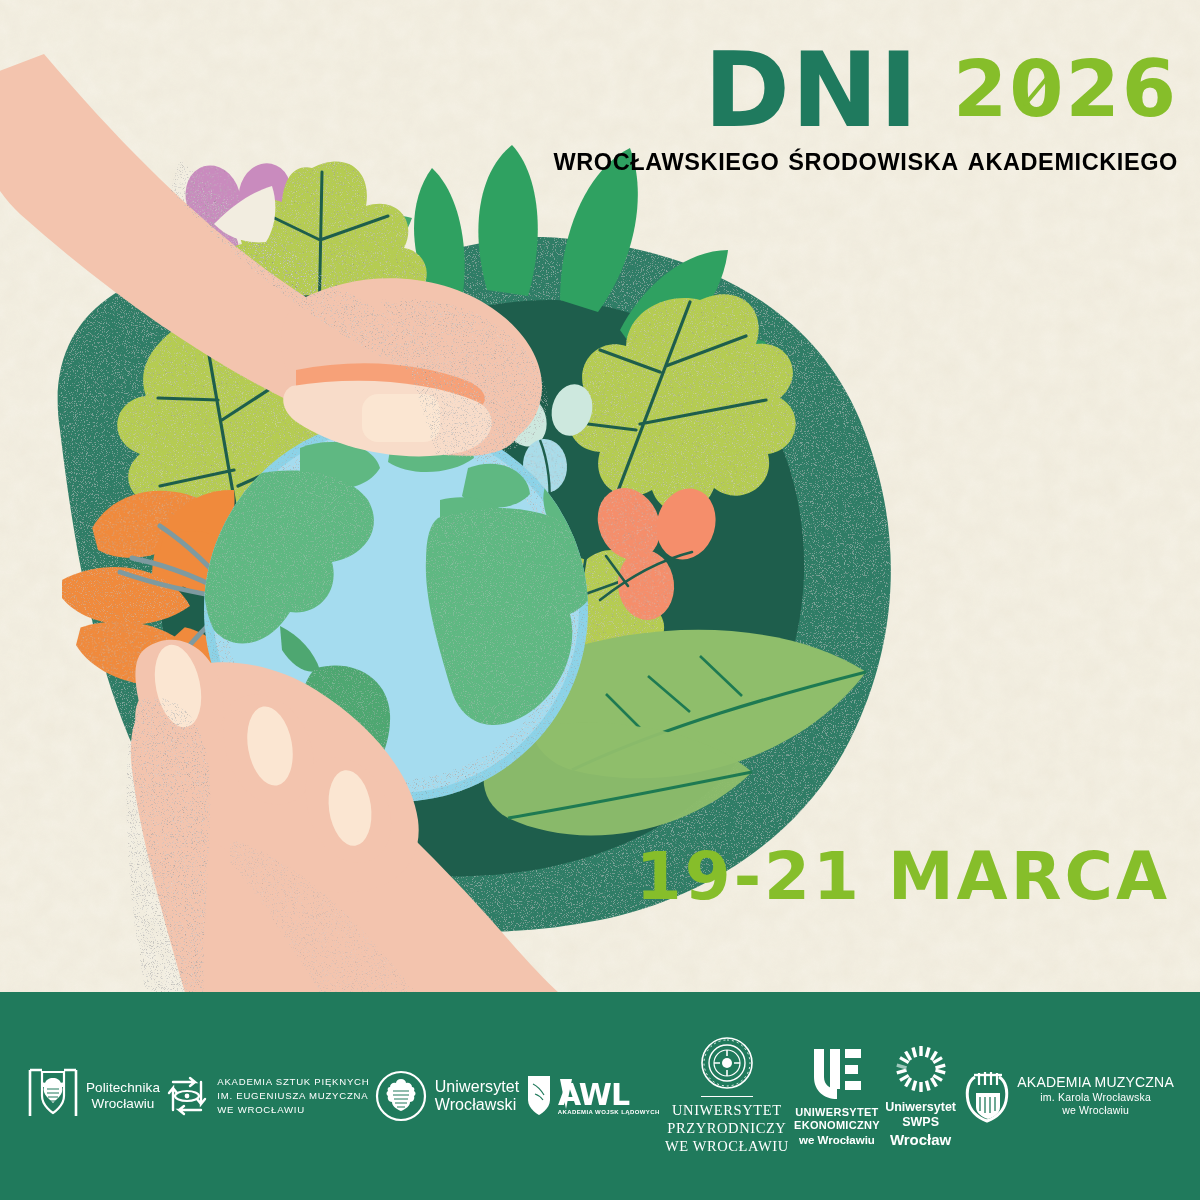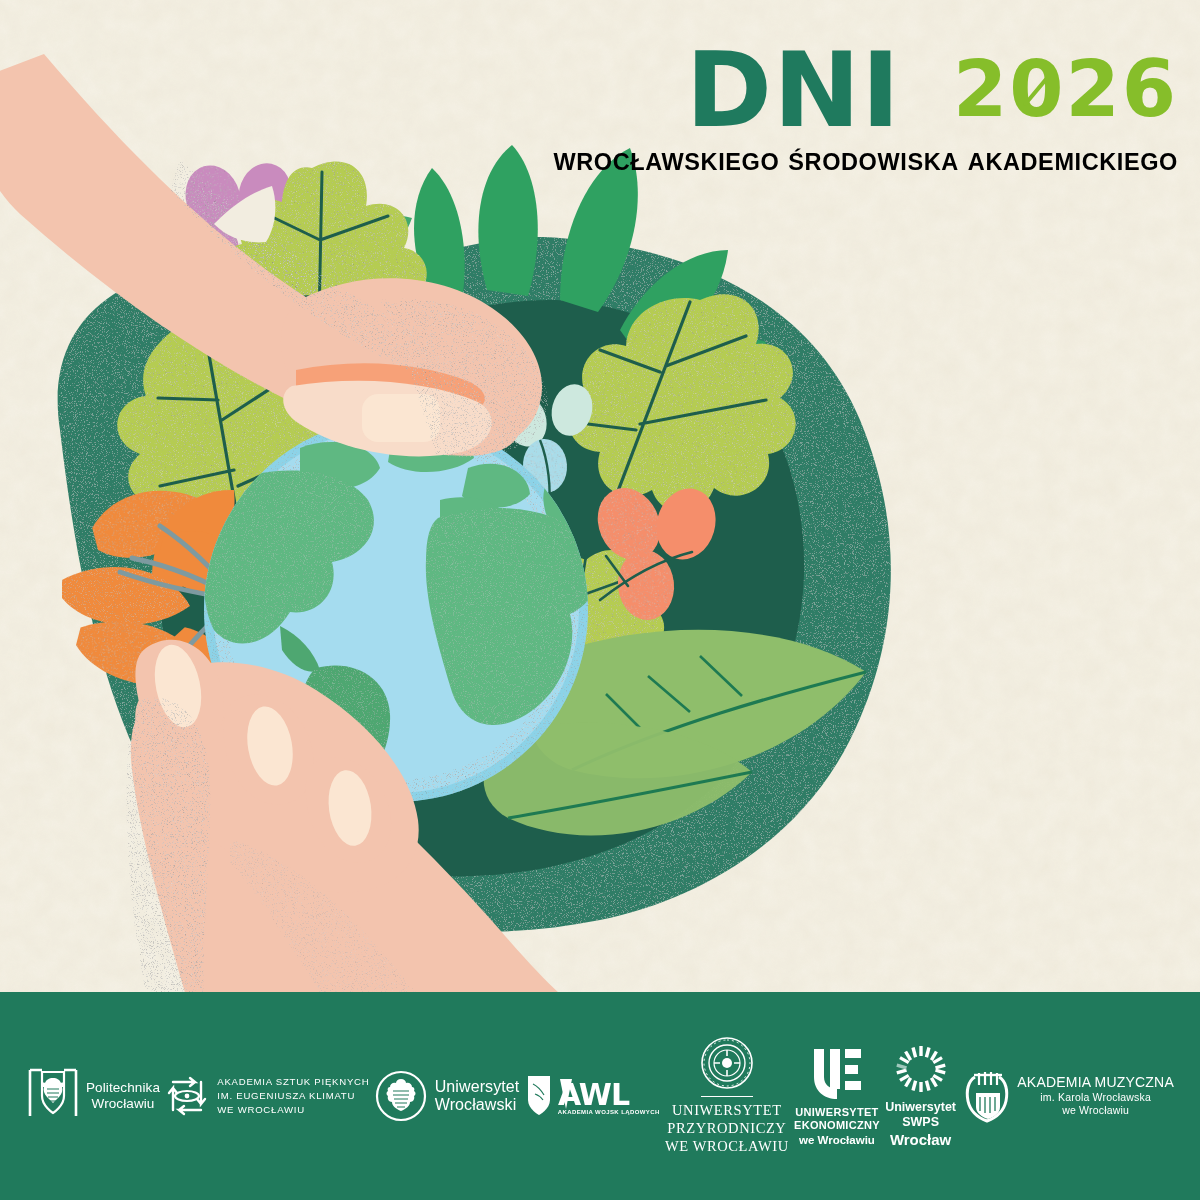--- a/index.html
+++ b/index.html
@@ -15,21 +15,21 @@
   }
   #art{position:absolute;left:0;top:0;width:1200px;height:1200px;}
 
   
   .head{
     position:absolute; right:22px; top:48px; text-align:right;
     width:640px;
   }
   .title-row{
     display:flex;align-items:flex-start;justify-content:flex-end;
-    gap:52px; line-height:.82;
+    gap:34px; line-height:.82;
   }
   .t-dni{
     font-family:"DejaVu Sans", sans-serif;
     font-size:104px; font-weight:bold; letter-spacing:1px;
     color:#1F7A5E;
   }
   .t-year{
     font-family:"DejaVu Sans", sans-serif;
     font-size:78px; font-weight:bold; letter-spacing:2px;
     color:#86BE2A; position:relative; top:10px;
@@ -474,20 +474,21 @@
       <div class="t-dni">DNI</div>
       <div class="t-year">
         <span>2</span><span class="zero"><span>0</span><i class="slash"></i></span><span>2</span><span>6</span>
       </div>
     </div>
     <div class="t-sub">
       <span>WROCŁAWSKIEGO</span><span>ŚRODOWISKA</span><span>AKADEMICKIEGO</span>
     </div>
   </div>
 
+  <div class="date">19-21 MARCA</div>
 
   <div class="footer">
     <div class="logos">
 
       <div class="logo lg-pwr">
         <svg class="mark" width="54" height="60" viewBox="0 0 54 60">
           <path d="M4 4 h12 M4 4 v46 M38 4 h12 M50 4 v46" stroke="#fff" stroke-width="2.6" fill="none"></path>
           <path d="M16 6 h22 v24 c0 10 -11 17 -11 17 s-11 -7 -11 -17 Z" stroke="#fff" stroke-width="2.2" fill="none"></path>
           <path d="M27 12 c4 0 7 2 8 5 c2 -1 4 0 4 2 c0 2 -2 2 -3 2 c1 3 0 7 -3 10 c-2 2 -4 4 -6 6 c-2 -2 -4 -4 -6 -6 c-3 -3 -4 -7 -3 -10 c-1 0 -3 0 -3 -2 c0 -2 2 -3 4 -2 c1 -3 4 -5 8 -5 Z" fill="#fff"></path>
           <path d="M21 23 h12 M21 27 h12 M22 31 h10 M23 35 h8" stroke="#207A5C" stroke-width="1.1"></path>
@@ -502,21 +503,21 @@
         <svg class="mark" width="44" height="46" viewBox="0 0 44 46">
           <path d="M8 9 h22 l-5 -4 M30 9 l-5 4" stroke="#fff" stroke-width="2.4" fill="none" stroke-linecap="round"></path>
           <path d="M36 9 v22 l4 -5 M36 31 l-4 -5" stroke="#fff" stroke-width="2.4" fill="none" stroke-linecap="round"></path>
           <path d="M36 37 h-22 l5 4 M14 37 l5 -4" stroke="#fff" stroke-width="2.4" fill="none" stroke-linecap="round"></path>
           <path d="M8 37 v-22 l-4 5 M8 15 l4 5" stroke="#fff" stroke-width="2.4" fill="none" stroke-linecap="round"></path>
           <ellipse cx="22" cy="23" rx="12" ry="5" stroke="#fff" stroke-width="2.2" fill="none"></ellipse>
           <circle cx="22" cy="23" r="2.4" fill="#fff"></circle>
         </svg>
         <div class="txt">
           <div>AKADEMIA SZTUK PIĘKNYCH</div>
-          <div>IM. EUGENIUSZA KLIMATU</div>
+          <div>IM. EUGENIUSZA MUZYCZNA</div>
           <div>WE WROCŁAWIU</div>
         </div>
       </div>
 
       <div class="logo lg-uwr">
         <svg class="mark" width="52" height="52" viewBox="0 0 52 52">
           <circle cx="26" cy="26" r="24" stroke="#fff" stroke-width="2.2" fill="none"></circle>
           <path d="M26 9 c-3 0 -5 2 -5 4 c-3 -1 -6 1 -6 4 c-2 0 -3 2 -2 4 c-2 1 -2 4 0 5 c-1 3 1 6 4 6 c0 4 4 7 9 9 c5 -2 9 -5 9 -9 c3 0 5 -3 4 -6 c2 -1 2 -4 0 -5 c1 -2 0 -4 -2 -4 c0 -3 -3 -5 -6 -4 c0 -2 -2 -4 -5 -4 Z" fill="#fff"></path>
           <path d="M18 21 h16 M18 25 h16 M19 29 h14 M20 33 h12 M22 37 h8" stroke="#207A5C" stroke-width="1.1"></path>
         </svg>

